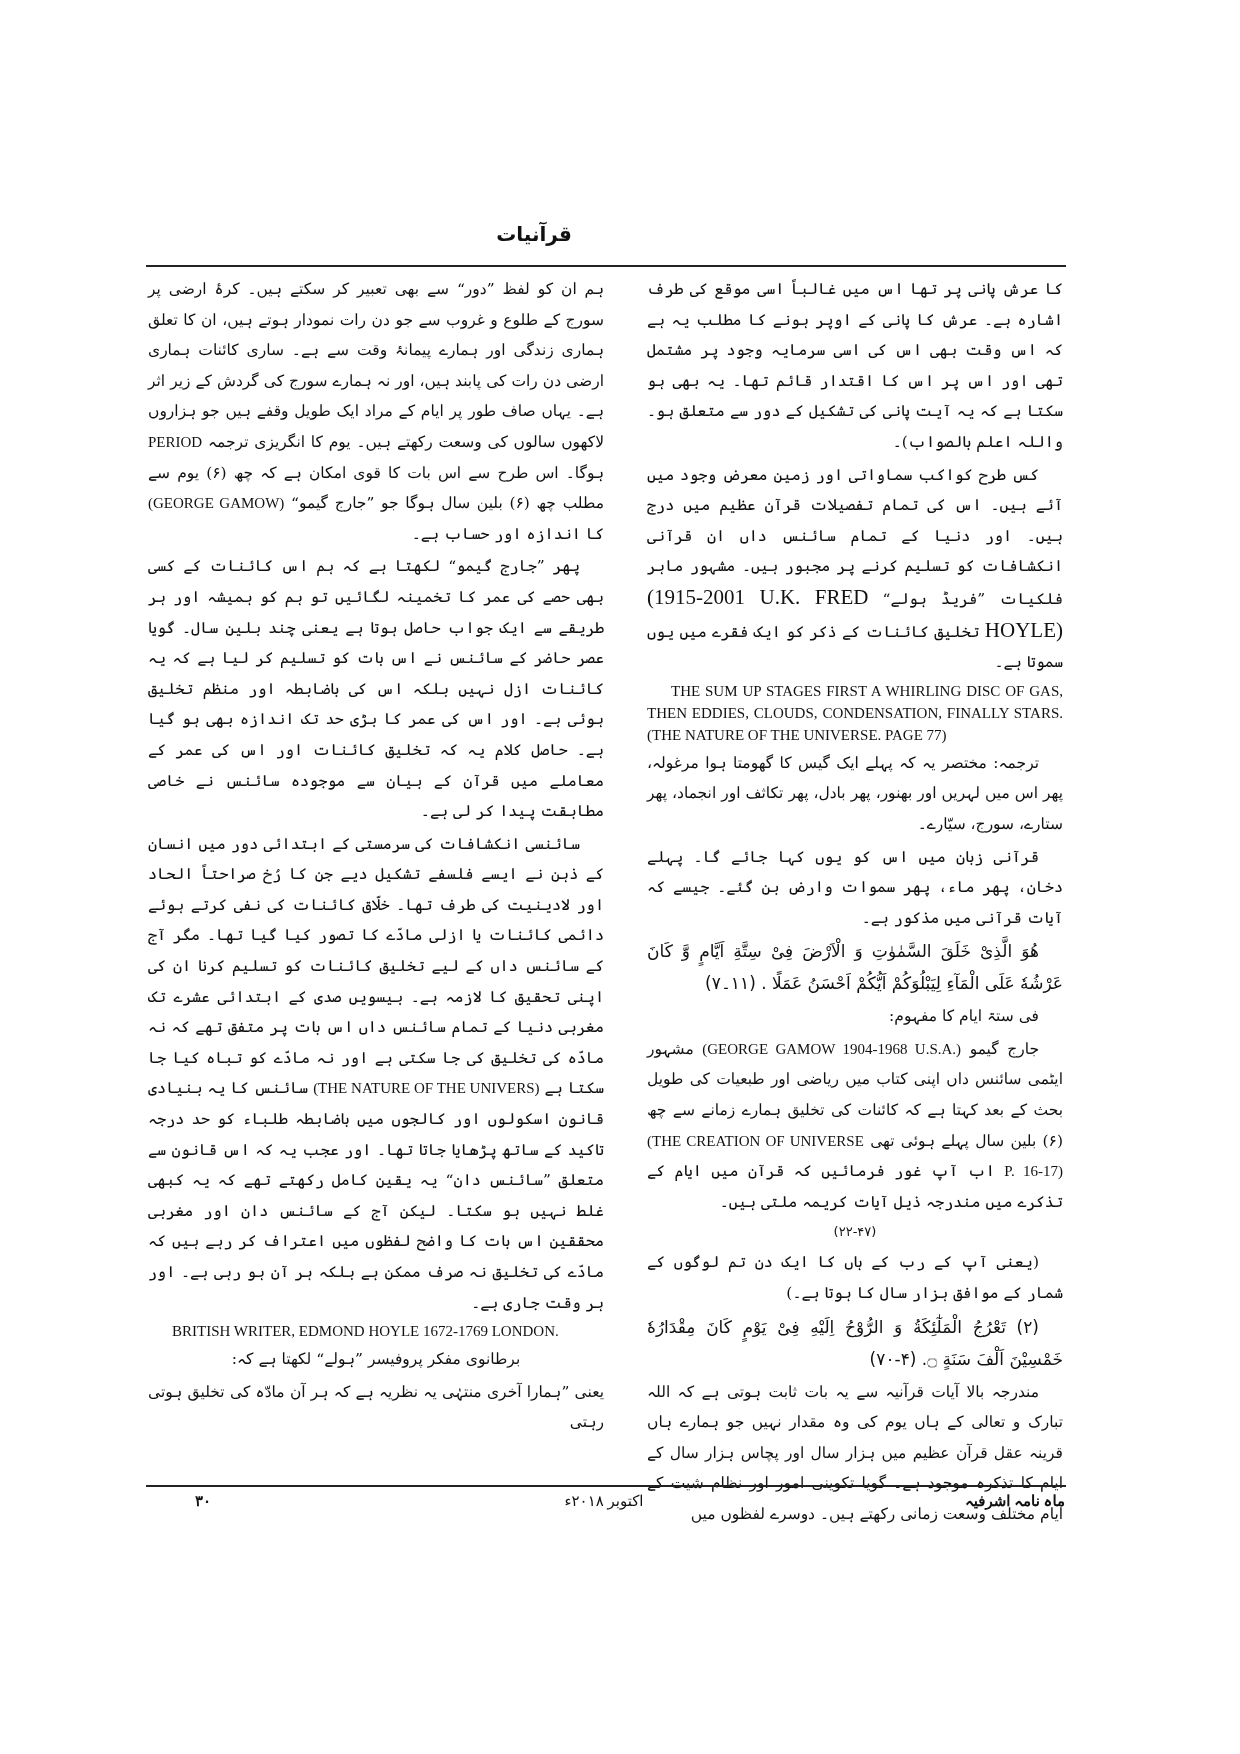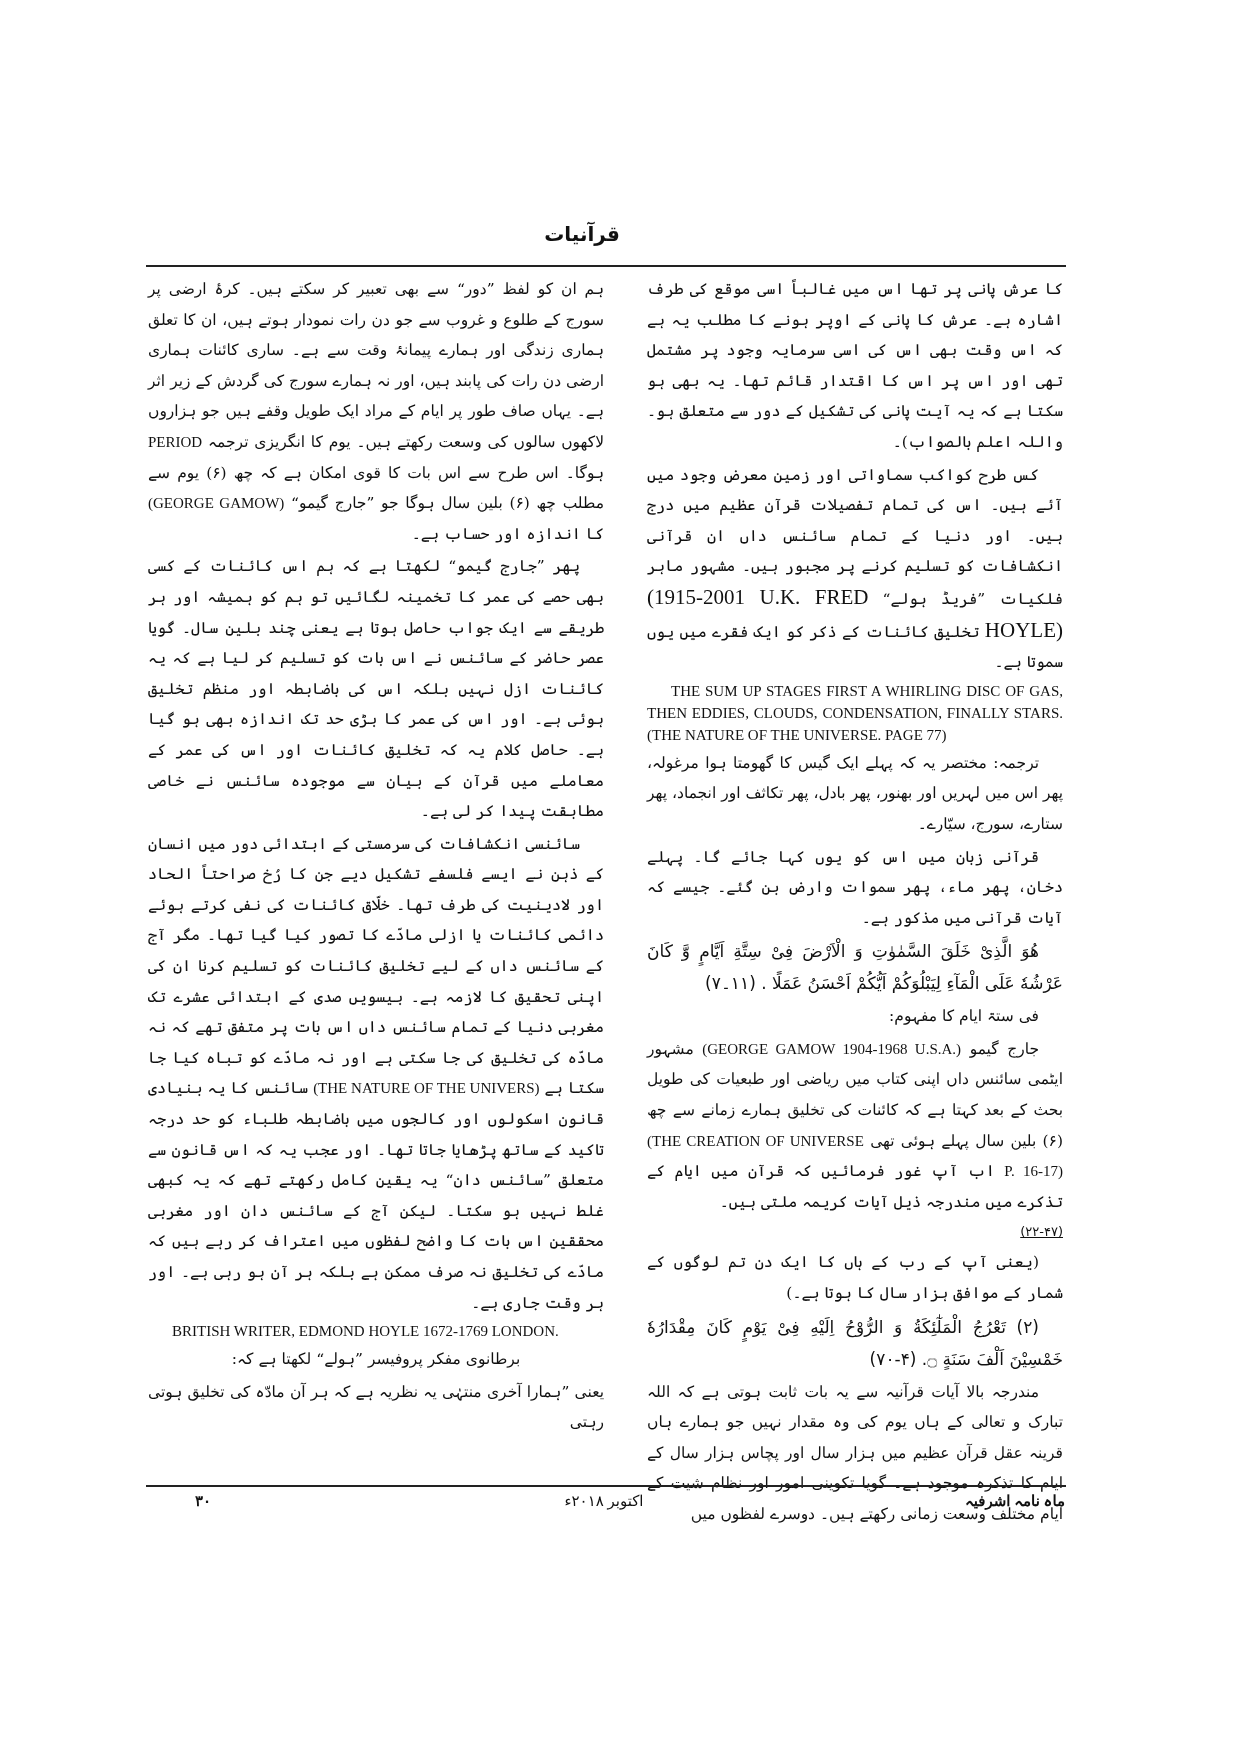--- a/index.html
+++ b/index.html
@@ -1,19 +1,19 @@
 <!DOCTYPE html>
 <html><head>
 <meta charset="utf-8">
 <style>
   html, body { margin: 0; padding: 0; background: #ffffff; }
   body { width: 1240px; height: 1754px; position: relative; overflow: hidden; color: #111; }
   .page-title {
     position: absolute; left: 0; width: 1068px; top: 222px; text-align: center;
-    font-family: "DejaVu Sans", sans-serif; font-weight: bold; font-size: 20px; direction: rtl; margin-left: 48px;
+    font-family: "DejaVu Sans", sans-serif; font-weight: bold; font-size: 20px; direction: rtl;
   }
   .rule { position: absolute; height: 0; border-top: 2px solid #222; }
   .rule.top { left: 146px; width: 920px; top: 265px; }
   .rule.bottom { left: 146px; width: 920px; top: 1485px; }
   .col {
     position: absolute; top: 272px; direction: rtl; text-align: justify;
     font-family: "DejaVu Serif", serif; font-size: 15.5px; line-height: 30.6px;
   }
   .col.right { left: 645px; width: 420px; }
   .col.left { left: 146px; width: 460px; }
@@ -21,21 +21,21 @@
   .col p.indent { text-indent: 24px; }
   .col p.center { text-align: center; }
   .en {
     direction: ltr; text-align: justify; font-family: "Liberation Serif", serif;
     font-size: 15px; line-height: 22px; margin: 2px 0 4px 0; text-transform: uppercase;
   }
   .en.indent { text-indent: 36px; }
   .en-inline { font-family: "Liberation Serif", serif; font-size: 15px; unicode-bidi: embed; direction: ltr; }
   .en-big { font-family: "Liberation Serif", serif; font-size: 21px; unicode-bidi: embed; direction: ltr; }
   .arabic { font-family: "DejaVu Sans", sans-serif; font-size: 17px; line-height: 32px; }
-  .ref-line { direction: ltr; text-align: right; font-family: "DejaVu Sans", sans-serif; font-size: 13px; line-height: 26px; text-decoration: underline; }
+  .ref-line { direction: ltr; text-align: center; font-family: "DejaVu Sans", sans-serif; font-size: 13px; line-height: 26px; }
   .footer { position: absolute; top: 1492px; font-family: Liberation Serif, serif; font-size: 15px; font-weight: bold; direction: rtl; }
   .footer.magazine { right: 175px; }
   .footer.date { left: 0; width: 1208px; text-align: center; font-weight: normal; }
   .footer.page-number { left: 195px; }
 </style>
 </head>
 <body>
 
 <div class="page-title">قرآنیات</div>
 <div class="rule top"></div>

